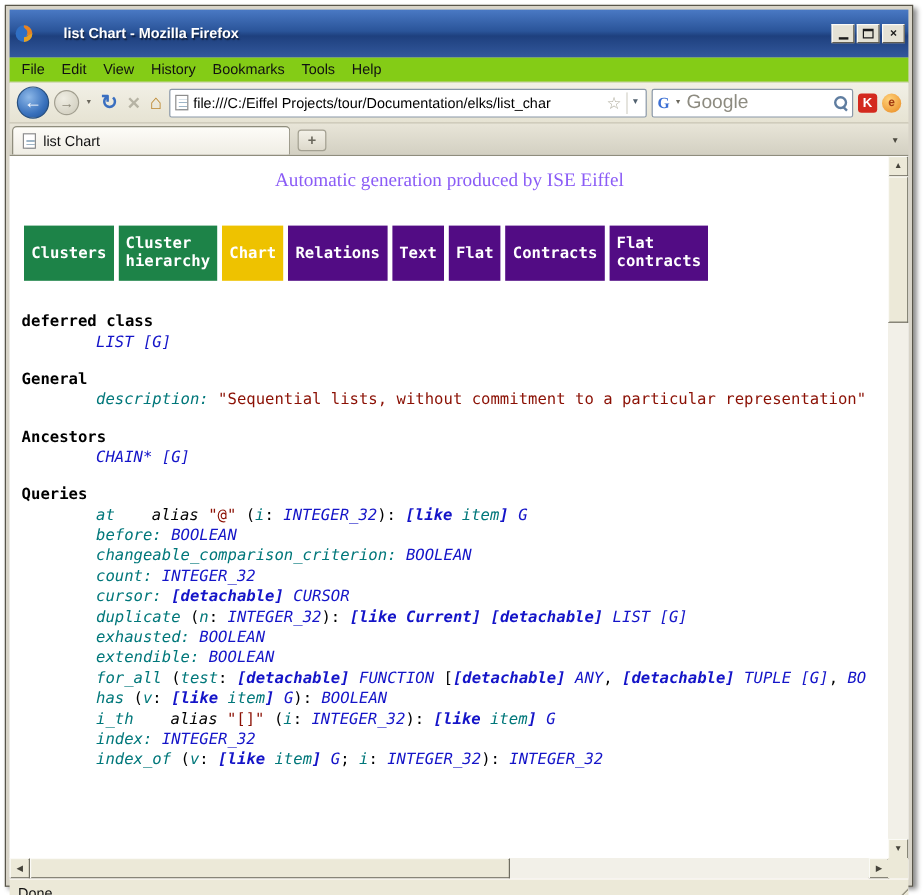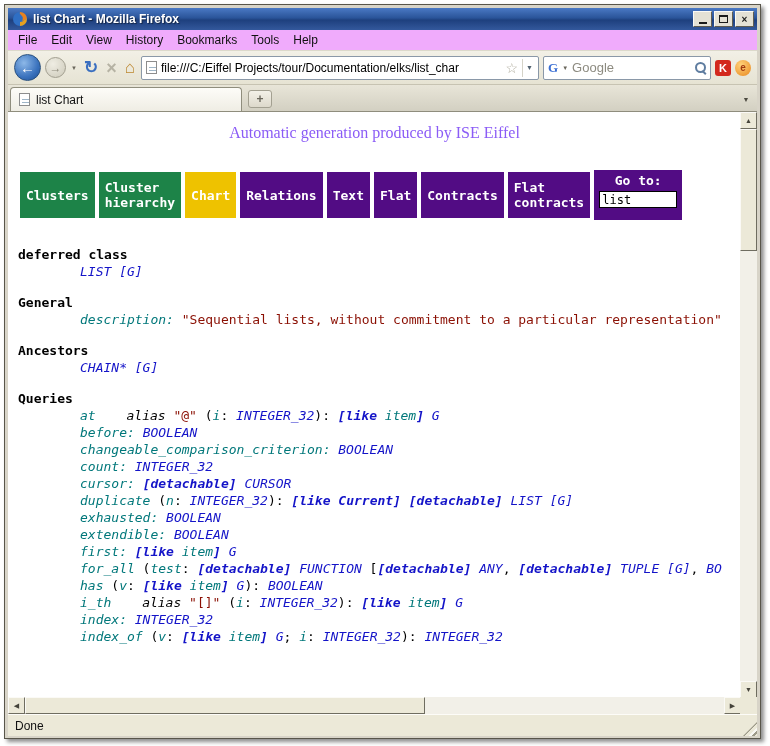--- a/index.html
+++ b/index.html
@@ -7,34 +7,35 @@
   html,body { width:770px; height:746px; background:#ffffff; font-family:"Liberation Sans",sans-serif; overflow:hidden; }
 
   .window {
     position:absolute; left:4px; top:4px; width:757px; height:735px;
     background:#d8d4c8; border:1px solid #58554a; padding:3px;
     box-shadow:3px 3px 4px rgba(0,0,0,.45);
   }
 
   
   .titlebar {
-    height:22px; display:flex; align-items:center; padding:0 3px 0 4px;
+    height:40px; display:flex; align-items:center; padding:0 3px 0 4px;
     background:linear-gradient(180deg,#4a79c4 0%,#2a5499 45%,#1e407e 55%,#33589c 100%);
+    gap:20px;
   }
   .title-text { color:#fff; font-weight:bold; font-size:12px; margin-left:5px; flex:1;
     text-shadow:1px 1px 1px rgba(0,0,0,.5); white-space:nowrap; overflow:hidden; }
   .win-btns { display:flex; gap:2px; }
   .wbtn { width:19px; height:16px; background:#e4e1d5; border:1px solid;
     border-color:#fbfaf6 #5f5c52 #5f5c52 #fbfaf6; display:flex; align-items:center; justify-content:center;
     font-size:10px; font-weight:bold; color:#1a1a1a; }
   .g-min { width:8px; height:2px; background:#1a1a1a; margin-top:8px; }
   .g-max { width:9px; height:8px; border:1px solid #1a1a1a; border-top-width:2px; }
 
   
-  .menubar { height:21px; background:#f0abfc; display:flex; align-items:center; padding-left:3px;
+  .menubar { height:21px; background:#84cc16; display:flex; align-items:center; padding-left:3px;
     border-bottom:1px solid #dcd9cb; }
   .menu-item { font-size:12px; color:#111; padding:2px 7px 3px; }
 
   
   .toolbar { height:34px; background:linear-gradient(#f2f0e6,#e6e3d3); display:flex; align-items:center;
     padding:0 6px; gap:4px; border-bottom:1px solid #c7c3b2; }
   .back-btn { width:27px; height:27px; border-radius:50%; border:1px solid #28507f;
     background:radial-gradient(circle at 9px 8px,#8db8e8,#3a72bd 60%,#1e4f93);
     color:#fff; font-size:15px; font-weight:bold; display:flex; align-items:center; justify-content:center; }
   .fwd-btn { width:21px; height:21px; border-radius:50%; border:1px solid #a19e8f;
@@ -52,21 +53,21 @@
     background-image:repeating-linear-gradient(#fff 0 2px,#9fb6c8 2px 3px); background-size:7px 9px;
     background-position:2px 3px; background-repeat:no-repeat; }
   .url-input { flex:1; min-width:0; border:0; outline:0; font-size:12px; font-family:"Liberation Sans",sans-serif; color:#000; background:transparent; }
   .star-icon { color:#b0ad9e; font-size:14px; line-height:1; }
   .url-drop { border-left:1px solid #d5d3c8; padding:0 3px; font-size:7px; color:#51616f; height:18px;
     display:flex; align-items:center; }
 
   .searchbar { width:168px; height:24px; background:#fff; border:1px solid #8a98a8; border-radius:2px;
     display:flex; align-items:center; padding:0 3px 0 4px; gap:3px; flex:none; }
   .g-logo { font-weight:bold; font-size:13px; color:#3b6fd4; font-family:"Liberation Serif",serif; }
-  .search-input { flex:1; min-width:0; border:0; outline:0; font-size:13px; color:#8d8b80; background:transparent;
+  .search-input { flex:1; min-width:0; border:0; outline:0; font-size:16px; color:#8d8b80; background:transparent;
     font-family:"Liberation Sans",sans-serif; }
   .mag { width:13px; height:13px; position:relative; flex:none; }
   .mag::before { content:''; position:absolute; left:1px; top:1px; width:7px; height:7px;
     border:2px solid #5f7da0; border-radius:50%; }
   .mag::after { content:''; position:absolute; left:9px; top:9px; width:5px; height:2px;
     background:#5f7da0; transform:rotate(45deg); transform-origin:0 0; }
 
   .addon1 { width:16px; height:16px; background:#d3291d; border-radius:3px; color:#fff; font-weight:bold;
     font-size:11px; display:flex; align-items:center; justify-content:center; flex:none; }
   .addon2 { width:16px; height:16px; background:radial-gradient(circle at 6px 5px,#ffd27a,#e8871e);
@@ -206,42 +207,37 @@
           <div class="nav-btn" style="background: rgb(29, 131, 72);">Clusters</div>
           <div class="nav-btn" style="background: rgb(29, 131, 72);">Cluster
 hierarchy</div>
           <div class="nav-btn" style="background: rgb(238, 194, 0);">Chart</div>
           <div class="nav-btn" style="background: rgb(82, 12, 132);">Relations</div>
           <div class="nav-btn" style="background: rgb(82, 12, 132);">Text</div>
           <div class="nav-btn" style="background: rgb(82, 12, 132);">Flat</div>
           <div class="nav-btn" style="background: rgb(82, 12, 132);">Contracts</div>
           <div class="nav-btn" style="background: rgb(82, 12, 132);">Flat
 contracts</div>
-          <div class="nav-btn goto-box" style="background: rgb(82, 12, 132);">
-          <span class="goto-label">Go to:</span>
-          <input class="goto-input" type="text" value="list" style="">
-        </div>
       </div>
       <div class="doc-sections">
           <div class="sec-title">deferred class</div>
           <div class="code-line"><span class="seg-t">LIST [G]</span></div>
           <div class="sec-title">General</div>
           <div class="code-line"><span class="seg-f">description: </span><span class="seg-s">"Sequential lists, without commitment to a particular representation"</span></div>
           <div class="sec-title">Ancestors</div>
           <div class="code-line"><span class="seg-t">CHAIN* [G]</span></div>
           <div class="sec-title">Queries</div>
           <div class="code-line"><span class="seg-f">at </span><span class="seg-k">alias </span><span class="seg-s">"@"</span><span class="seg-p"> (</span><span class="seg-f">i</span><span class="seg-p">: </span><span class="seg-t">INTEGER_32</span><span class="seg-p">): </span><span class="seg-b">[like </span><span class="seg-f">item</span><span class="seg-b">]</span><span class="seg-p"> </span><span class="seg-t">G</span></div>
           <div class="code-line"><span class="seg-f">before: </span><span class="seg-t">BOOLEAN</span></div>
           <div class="code-line"><span class="seg-f">changeable_comparison_criterion: </span><span class="seg-t">BOOLEAN</span></div>
           <div class="code-line"><span class="seg-f">count: </span><span class="seg-t">INTEGER_32</span></div>
           <div class="code-line"><span class="seg-f">cursor: </span><span class="seg-b">[detachable]</span><span class="seg-p"> </span><span class="seg-t">CURSOR</span></div>
           <div class="code-line"><span class="seg-f">duplicate</span><span class="seg-p"> (</span><span class="seg-f">n</span><span class="seg-p">: </span><span class="seg-t">INTEGER_32</span><span class="seg-p">): </span><span class="seg-b">[like Current]</span><span class="seg-p"> </span><span class="seg-b">[detachable]</span><span class="seg-p"> </span><span class="seg-t">LIST [G]</span></div>
           <div class="code-line"><span class="seg-f">exhausted: </span><span class="seg-t">BOOLEAN</span></div>
           <div class="code-line"><span class="seg-f">extendible: </span><span class="seg-t">BOOLEAN</span></div>
-          <div class="code-line"><span class="seg-f">first: </span><span class="seg-b">[like </span><span class="seg-f">item</span><span class="seg-b">]</span><span class="seg-p"> </span><span class="seg-t">G</span></div>
           <div class="code-line"><span class="seg-f">for_all</span><span class="seg-p"> (</span><span class="seg-f">test</span><span class="seg-p">: </span><span class="seg-b">[detachable]</span><span class="seg-p"> </span><span class="seg-t">FUNCTION</span><span class="seg-p"> [</span><span class="seg-b">[detachable]</span><span class="seg-p"> </span><span class="seg-t">ANY</span><span class="seg-p">, </span><span class="seg-b">[detachable]</span><span class="seg-p"> </span><span class="seg-t">TUPLE [G]</span><span class="seg-p">, </span><span class="seg-t">BO</span></div>
           <div class="code-line"><span class="seg-f">has</span><span class="seg-p"> (</span><span class="seg-f">v</span><span class="seg-p">: </span><span class="seg-b">[like </span><span class="seg-f">item</span><span class="seg-b">]</span><span class="seg-p"> </span><span class="seg-t">G</span><span class="seg-p">): </span><span class="seg-t">BOOLEAN</span></div>
           <div class="code-line"><span class="seg-f">i_th </span><span class="seg-k">alias </span><span class="seg-s">"[]"</span><span class="seg-p"> (</span><span class="seg-f">i</span><span class="seg-p">: </span><span class="seg-t">INTEGER_32</span><span class="seg-p">): </span><span class="seg-b">[like </span><span class="seg-f">item</span><span class="seg-b">]</span><span class="seg-p"> </span><span class="seg-t">G</span></div>
           <div class="code-line"><span class="seg-f">index: </span><span class="seg-t">INTEGER_32</span></div>
           <div class="code-line"><span class="seg-f">index_of</span><span class="seg-p"> (</span><span class="seg-f">v</span><span class="seg-p">: </span><span class="seg-b">[like </span><span class="seg-f">item</span><span class="seg-b">]</span><span class="seg-p"> </span><span class="seg-t">G</span><span class="seg-p">; </span><span class="seg-f">i</span><span class="seg-p">: </span><span class="seg-t">INTEGER_32</span><span class="seg-p">): </span><span class="seg-t">INTEGER_32</span></div>
         </div>
     </div>
 
     <div class="vscroll">
       <span class="sbtn sb-up">▲</span>

